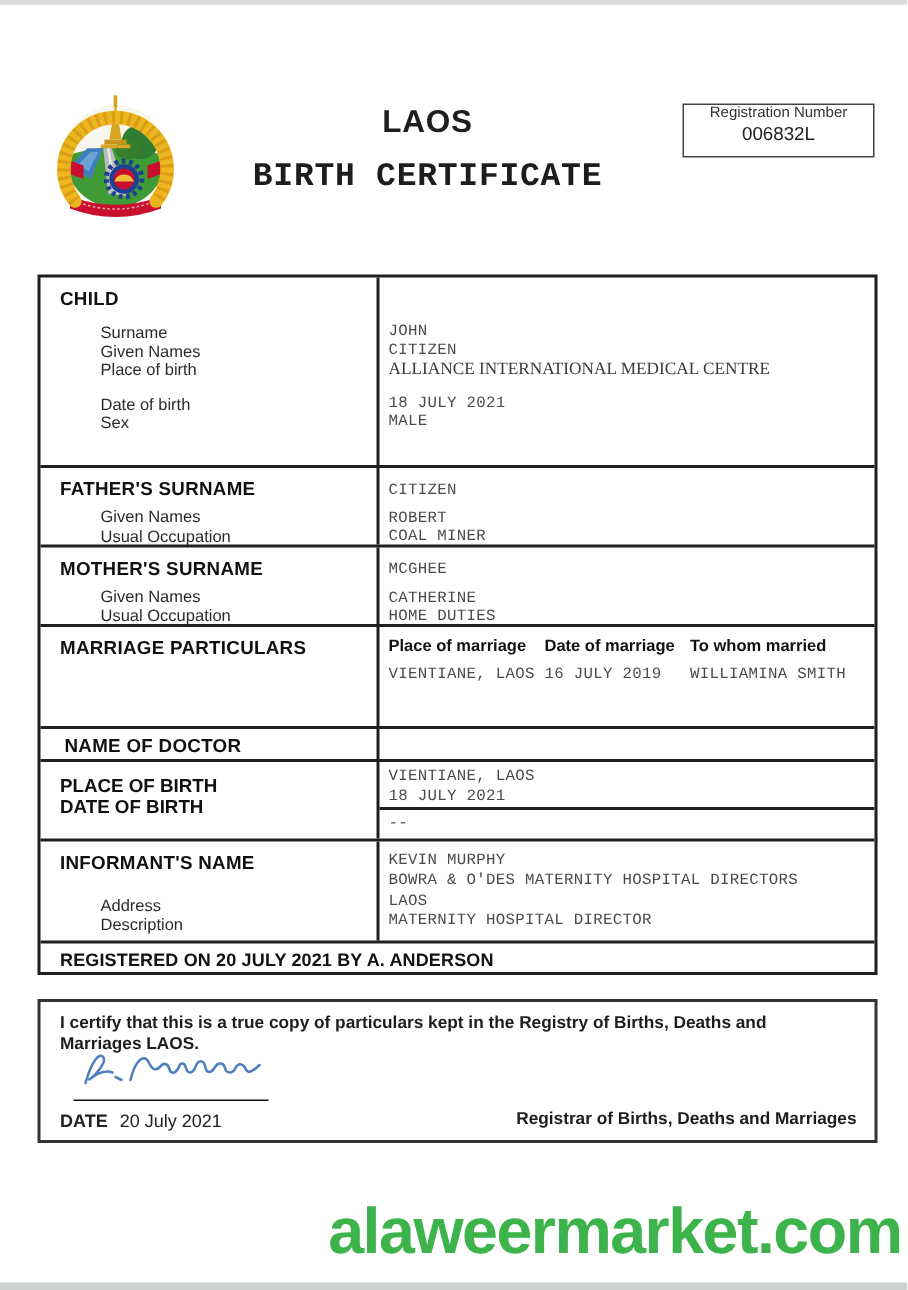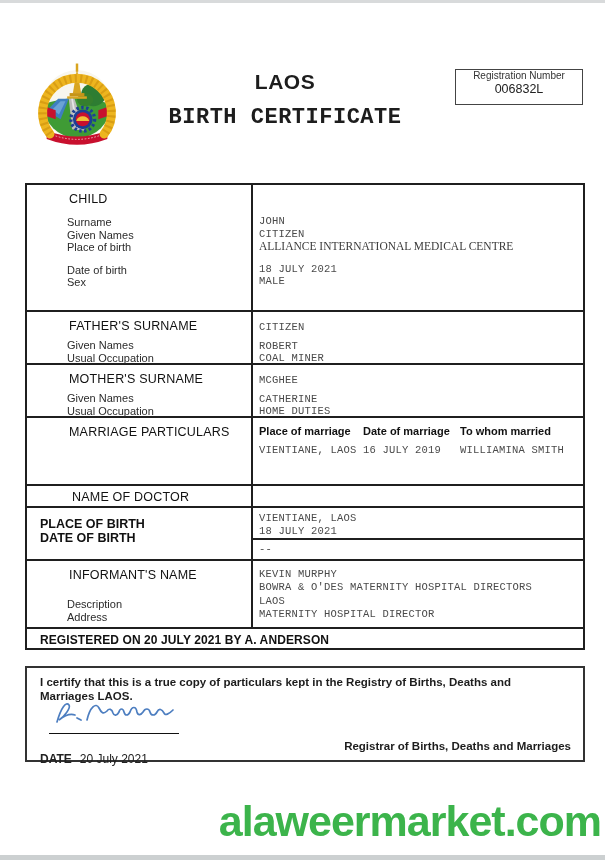--- a/index.html
+++ b/index.html
@@ -20,21 +20,21 @@
   .regbox .rlabel{font-size:10px;color:#333;}
   .regbox .rnum{font-size:12.5px;color:#222;margin-top:1px;}
 
   
   .cert-table{position:absolute;left:25px;top:183px;width:560px;border:2px solid #1f1f1f;box-sizing:border-box;}
   .row{display:flex;border-top:2px solid #1f1f1f;box-sizing:border-box;}
   .row:first-child{border-top:none;}
   .lcol{width:226px;border-right:2px solid #1f1f1f;box-sizing:border-box;flex-shrink:0;}
   .lcol.noline{border-right:none;}
   .rcol{flex:1;box-sizing:border-box;}
-  .sec-title{font-size:12.5px;font-weight:400;color:#111;padding:7px 0 0 13px;letter-spacing:.2px;margin-left:29px;}
+  .sec-title{font-size:12.5px;font-weight:700;color:#111;padding:7px 0 0 13px;letter-spacing:.2px;}
   .sub-labels{margin-left:40px;font-size:11px;color:#2b2b2b;line-height:12.6px;}
   .mono{font-family:"Liberation Mono","DejaVu Sans Mono",monospace;font-size:10.5px;color:#4a4a4a;
         line-height:12.6px;letter-spacing:.2px;}
   .serifval{font-family:"Liberation Serif",serif;font-size:11.5px;color:#3a3a3a;line-height:12.6px;}
   .gap10{height:10px;} .gap6{height:6px;}
 
   .r-child{height:125px;} .r-child .rcol{padding:30px 0 0 6px;}
   .r-parent{height:53px;} .r-parent .rcol{padding:9px 0 0 6px;}
   .r-marriage{height:68px;}
   .mar-cols{display:flex;padding:7px 0 0 6px;}
@@ -52,21 +52,21 @@
   .reg-text{font-size:12px;font-weight:700;color:#111;padding:4px 0 0 13px;letter-spacing:.1px;}
 
   
   .cert-box{position:absolute;left:25px;top:666px;width:560px;height:96px;border:2px solid #333;
             box-sizing:border-box;}
   .cert-text{font-size:11.5px;font-weight:700;color:#1d1d1d;margin:7px 14px 0 13px;line-height:14px;width:520px;}
   .sig{position:absolute;left:24px;top:26px;width:140px;height:38px;}
   .sig-line{position:absolute;left:22px;top:65px;width:130px;border-bottom:1.5px solid #111;}
   .cert-bottom{position:absolute;left:0;top:72px;width:100%;display:flex;justify-content:space-between;
                padding:0 12px 0 13px;box-sizing:border-box;}
-  .date-wrap{font-size:12px;color:#222;margin-top:12px;}
+  .date-wrap{font-size:12px;color:#222;}
   .date-label{font-weight:700;margin-right:8px;}
   .registrar{font-size:11.5px;font-weight:700;color:#1d1d1d;}
 
   
   .watermark{position:absolute;right:4px;top:797px;font-size:43px;font-weight:700;
              letter-spacing:-1px;font-family:"Liberation Sans",sans-serif;}
 </style>
 </head>
 <body>
 
@@ -213,22 +213,22 @@
         <div class="birth-bottom">
           <div class="mono">--</div>
         </div>
       </div>
     </div>
 
     <div class="row r-informant">
       <div class="lcol">
         <div class="sec-title">INFORMANT'S NAME</div>
         <div class="sub-labels" style="margin-top:16px;">
+          <div>Address</div>
           <div>Description</div>
-          <div>Address</div>
         </div>
       </div>
       <div class="rcol">
         <div class="mono">KEVIN MURPHY</div>
         <div class="mono">BOWRA &amp; O'DES MATERNITY HOSPITAL DIRECTORS</div>
         <div style="height:2px;"></div>
         <div class="mono">LAOS</div>
         <div class="mono">MATERNITY HOSPITAL DIRECTOR</div>
       </div>
     </div>

